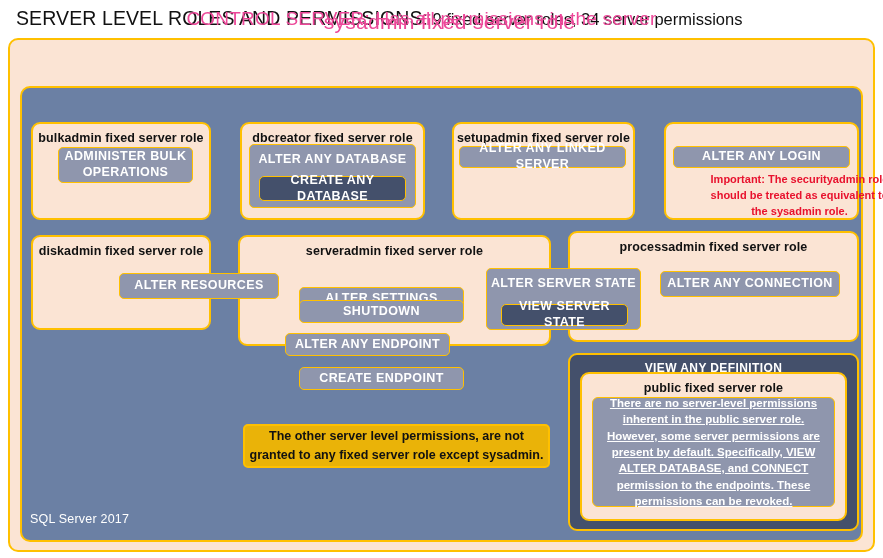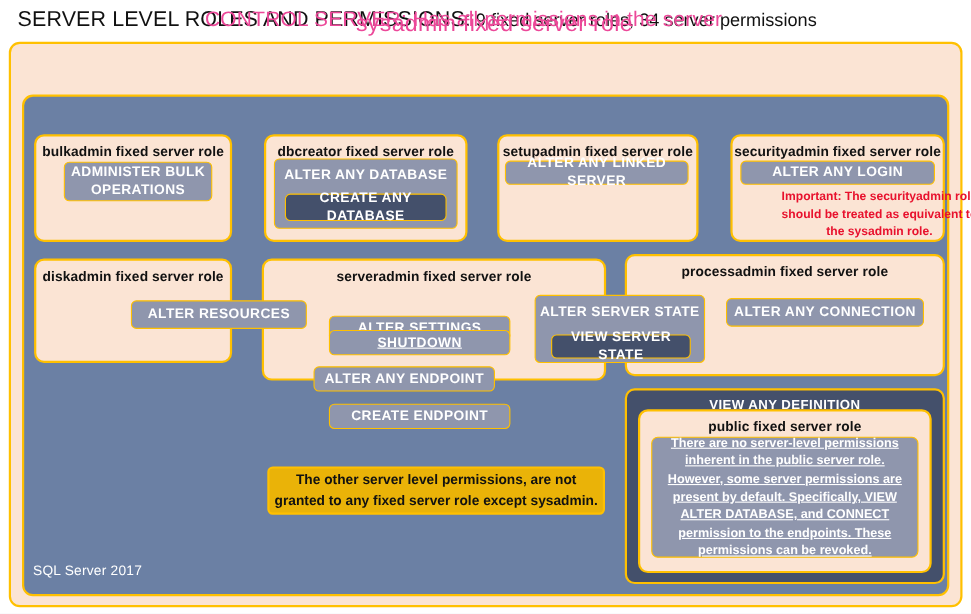--- a/index.html
+++ b/index.html
@@ -99,37 +99,36 @@
 </div>
 <div class="abs perm tall" style="left:249px;top:144px;width:167px;height:64px;">ALTER ANY DATABASE</div>
 <div class="abs perm dark" style="left:259px;top:176px;width:147px;height:25px;">CREATE  ANY DATABASE</div>
 
 <div class="abs role" style="left:452px;top:122px;width:183px;height:98px;">
   <div class="role-title">setupadmin fixed server role</div>
 </div>
 <div class="abs perm" style="left:459px;top:146px;width:167px;height:22px;">ALTER ANY LINKED SERVER</div>
 
 <div class="abs role" style="left:664px;top:122px;width:195px;height:98px;">
-  <div class="role-title">securityadmin fixed server role</div>
   <div class="note-red" style="top:48px;padding:0 6px;">Important:  The securityadmin role should  be treated as equivalent to the sysadmin role.</div>
 </div>
 <div class="abs perm" style="left:673px;top:146px;width:177px;height:22px;">ALTER ANY LOGIN</div>
 
 <div class="abs role" style="left:31px;top:235px;width:180px;height:95px;">
   <div class="role-title">diskadmin fixed server role</div>
 </div>
 
 <div class="abs role" style="left:238px;top:235px;width:313px;height:111px;">
   <div class="role-title">serveradmin fixed server role</div>
 </div>
 
 <div class="abs perm" style="left:119px;top:273px;width:160px;height:26px;">ALTER RESOURCES</div>
 
 <div class="abs perm" style="left:299px;top:271px;width:165px;height:23px;margin-top:16px;">ALTER SETTINGS</div>
-<div class="abs perm" style="left:299px;top:300px;width:165px;height:23px;text-decoration:underline;">SHUTDOWN</div>
+<div class="abs perm" style="left:299px;top:300px;width:165px;height:23px;">SHUTDOWN</div>
 <div class="abs perm" style="left:285px;top:333px;width:165px;height:23px;">ALTER ANY ENDPOINT</div>
 <div class="abs perm" style="left:299px;top:367px;width:165px;height:23px;">CREATE  ENDPOINT</div>
 
 <div class="abs role" style="left:568px;top:231px;width:291px;height:111px;">
   <div class="role-title">processadmin fixed server role</div>
 </div>
 <div class="abs perm" style="left:660px;top:271px;width:180px;height:26px;">ALTER ANY CONNECTION</div>
 
 <div class="abs perm tall" style="left:486px;top:268px;width:155px;height:62px;">ALTER SERVER STATE</div>
 <div class="abs perm dark" style="left:501px;top:304px;width:127px;height:22px;">VIEW SERVER STATE</div>

